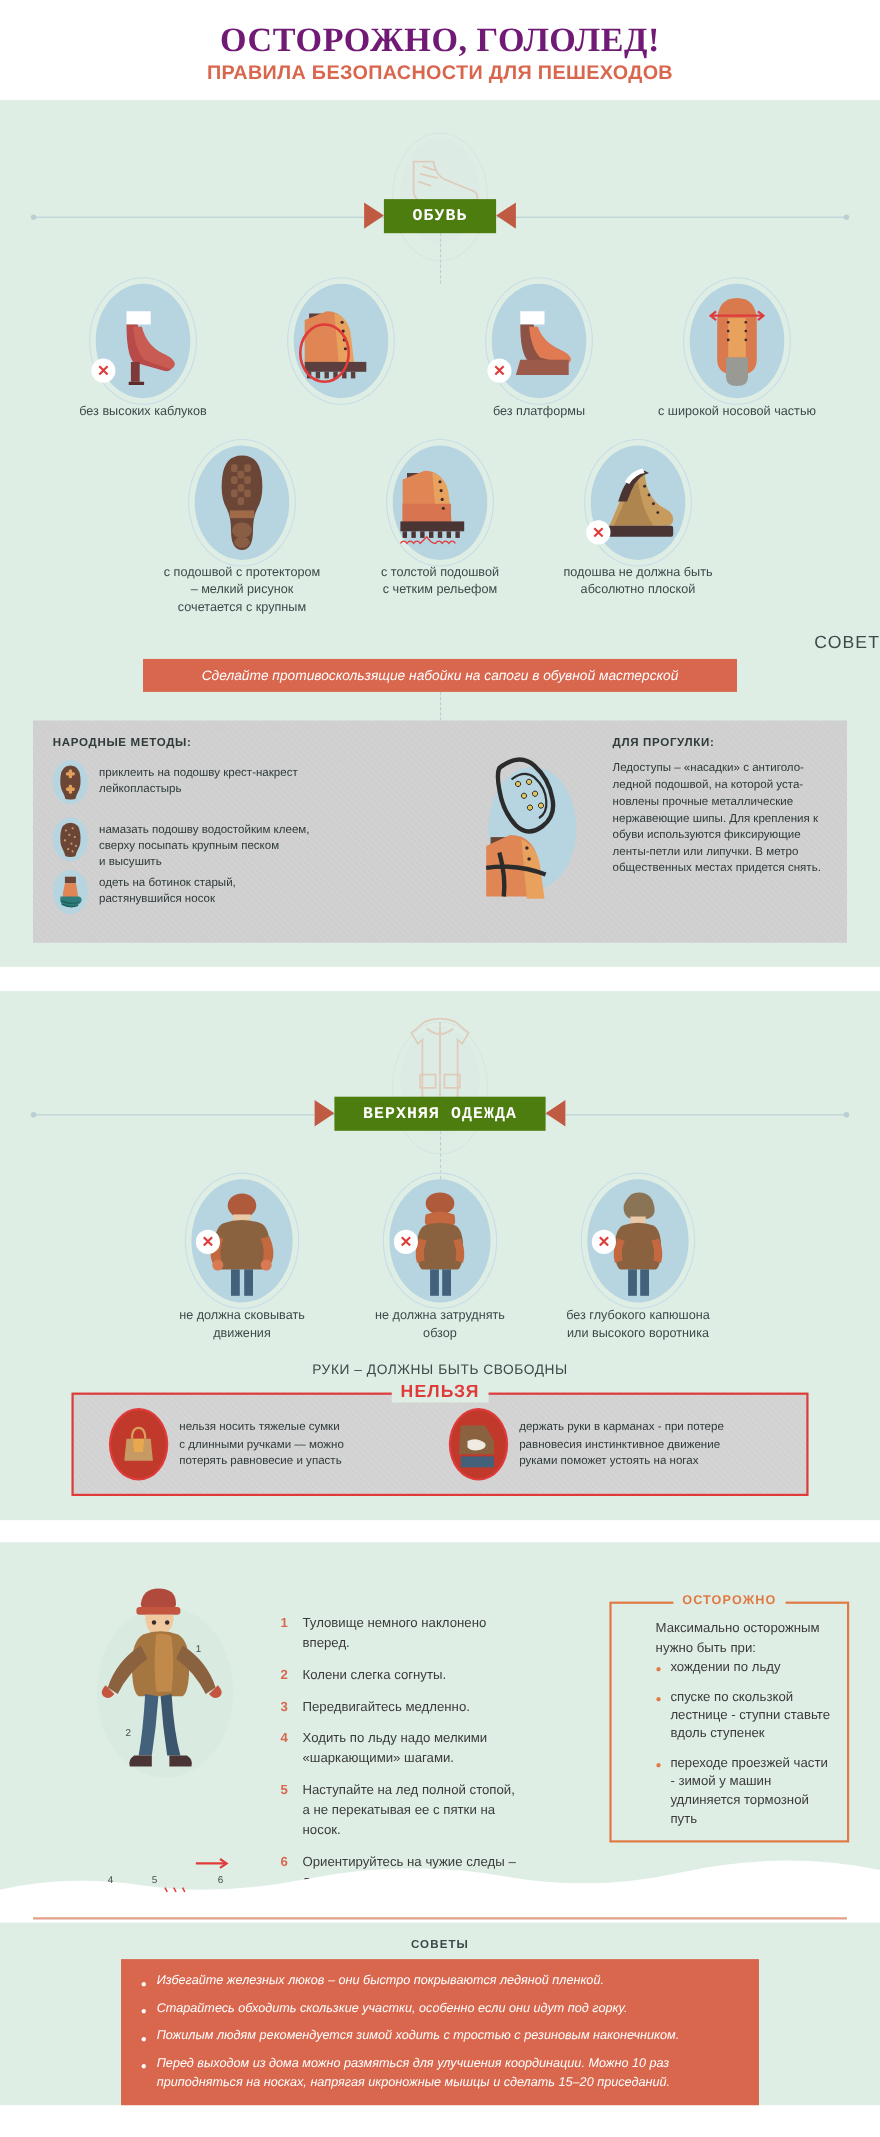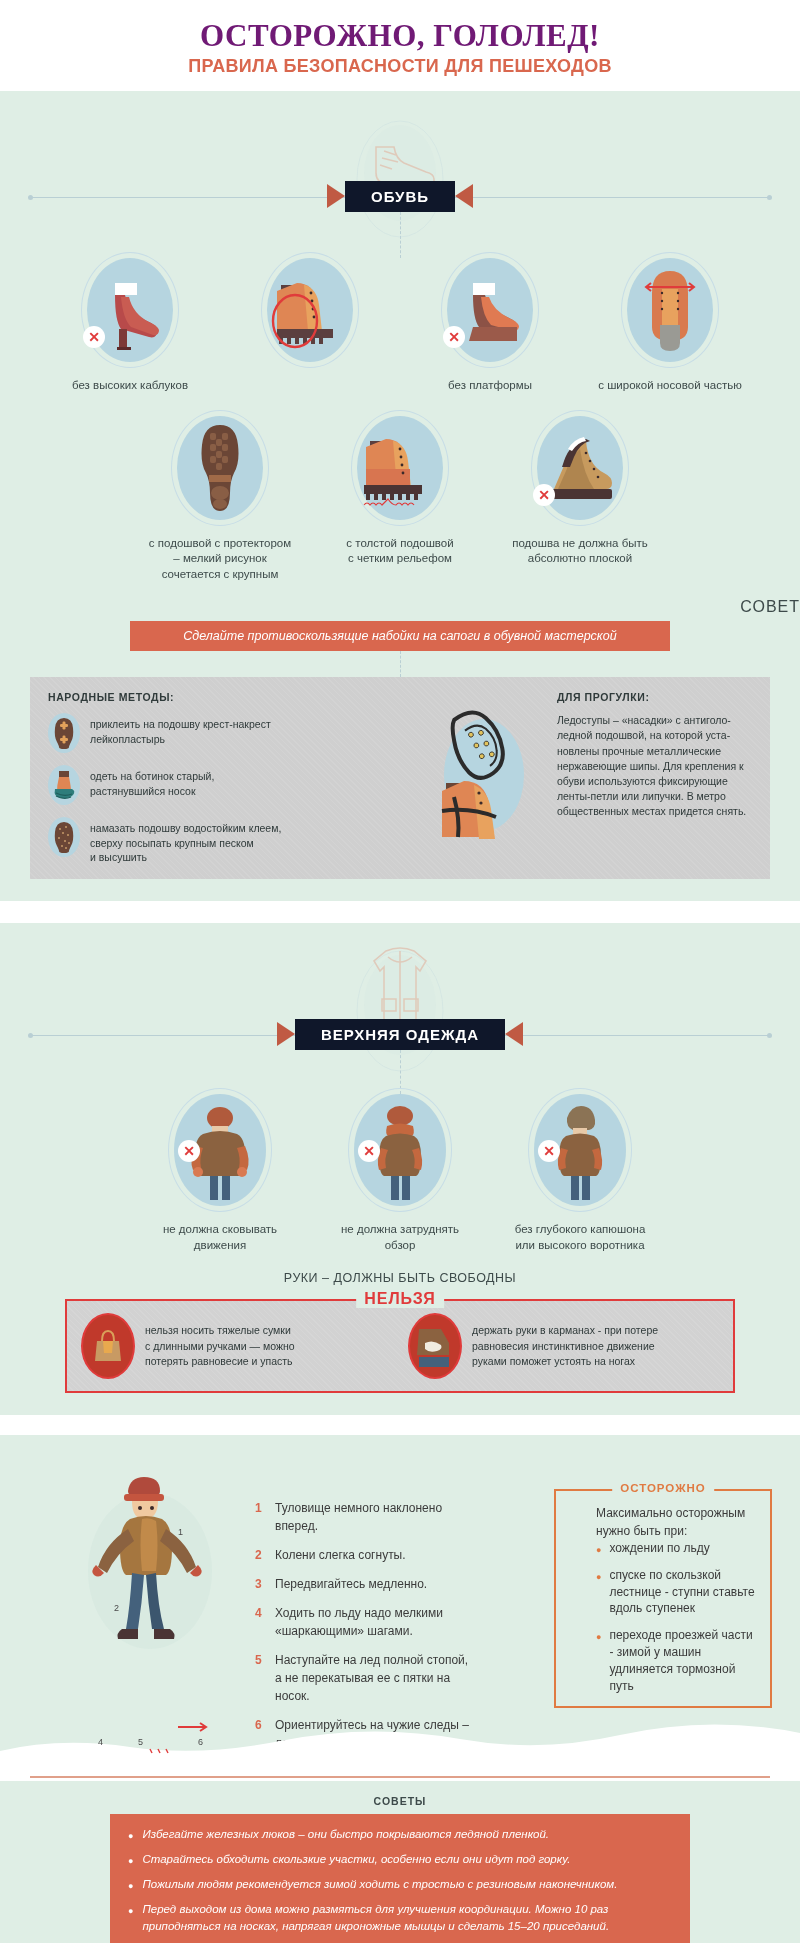--- a/index.html
+++ b/index.html
@@ -39,23 +39,24 @@
     height:1px; background:#b9cfd4;
   }
   .rule-line:before, .rule-line:after {
     content:""; position:absolute; top:-2px; width:5px; height:5px;
     border-radius:50%; background:#b9cfd4;
   }
   .rule-line:before { left:-2px; }
   .rule-line:after { right:-2px; }
   .ribbon {
     position:relative; display:inline-block;
-    background:#0f172a; color:#fff;
+    background:#4d7c0f; color:#fff;
     font-weight:bold; font-size:15px; letter-spacing:1px;
     padding: 7px 26px;
+    font-family: Liberation Mono, monospace;
   }
   .ribbon:before, .ribbon:after {
     content:""; position:absolute; top:3px;
     border-style:solid; width:0; height:0;
   }
   .ribbon:before {
     left:-18px;
     border-width:12px 0 12px 18px;
     border-color: transparent transparent transparent #c05a43;
   }
@@ -89,21 +90,21 @@
     background:#fff; color:#e03b3b;
     font-size:14px; font-weight:bold;
     display:flex; align-items:center; justify-content:center;
     z-index:5;
   }
   .grid4, .grid3 { display:flex; justify-content:center; }
   .grid4 > div { width: 180px; }
   .grid3 > div { width: 180px; }
   .cap {
     text-align:center; font-size:11.5px; line-height:1.35;
-    color:#3d4a4a; margin-top:16px; padding:0 6px;
+    color:#3d4a4a; margin-top:5px; padding:0 6px;
   }
 
   
   .advice-label {
     text-align:right; font-size:16px; font-weight:normal;
     letter-spacing:1px; color:#3d4a4a; margin-bottom:5px;
   }
   .advice-bar {
     margin: 0 auto; width: 540px;
     background:#d9674e; color:#fff;
@@ -144,21 +145,21 @@
     border:1px solid #c7dde6;
   }
 
   
   .hands-title {
     text-align:center; font-size:12.5px; letter-spacing:0.5px;
     color:#3d4a4a; margin: 18px 0 14px;
   }
   .forbid-wrap { position:relative; margin: 0 65px; }
   .forbid-box {
-    border:2px solid #e03b3b; padding: 12px 14px;
+    border:2px solid #e03b3b; padding: 12px 32px;
     display:flex; gap:16px;
     background:
       repeating-linear-gradient(45deg, #d6d6d6 0 1px, transparent 1px 4px),
       #d2d2d2;
     align-items: center;
   }
   .forbid-label {
     position:absolute; top:-9px; left:50%; transform:translateX(-50%);
     background:#dfeee5; padding: 0 8px;
     color:#e03b3b; font-weight:bold; font-size:16px; letter-spacing:1px;
@@ -413,56 +414,56 @@
                   <rect x="9.5" y="4.5" width="3" height="8" rx="1.2"></rect>
               <rect x="7" y="21" width="8" height="3" rx="1.2"></rect>
                   <rect x="9.5" y="18.5" width="3" height="8" rx="1.2"></rect>
                 </g>
             </svg>
           </div>
           <div class="mt" style="white-space:pre-line">приклеить на подошву крест-накрест
 лейкопластырь</div>
         </div>
 
-        <div class="method">
-          <div class="mi">
-            <svg width="26" height="32" viewBox="0 0 26 32">
-              <rect x="8" y="2" width="10" height="6" fill="#6b4636"></rect>
-              <path d="M8 8 h10 q2 10 2 14 h-14 q0 -6 2 -14z" fill="#df8654"></path>
-              <path d="M4 20 q-2 8 6 9 q8 1 12 -3 q3 -4 -1 -6z" fill="#2e7d7b"></path>
-              <g stroke="#1f5e5c" stroke-width="1.2" fill="none">
-                  <path d="M5 24 q8 4 16 1"></path>
-                  <path d="M5 27 q8 4 15 1"></path>
-                </g>
-            </svg>
-          </div>
-          <div class="mt" style="white-space:pre-line">одеть на ботинок старый,
-растянувшийся носок</div>
-        </div>
-
         <div class="method" style="margin-bottom:0;">
           <div class="mi">
             <svg width="22" height="32" viewBox="0 0 22 32">
               <path d="M11 1 q8 0 9 10 q1 9 -2 14 q-2 4 -2 5 q0 2 -5 2 q-5 0 -5 -2 q0 -1 -2 -5 q-3 -5 -2 -14 q1 -10 9 -10z" fill="#6b4636"></path>
               <g fill="#c59a6a">
                 <circle cx="7" cy="8" r="1"></circle>
                   <circle cx="13" cy="6" r="1"></circle>
                   <circle cx="10" cy="12" r="1"></circle>
                 <circle cx="15" cy="14" r="1"></circle>
                   <circle cx="6" cy="17" r="1"></circle>
                   <circle cx="12" cy="20" r="1"></circle>
                 <circle cx="16" cy="22" r="1"></circle>
                   <circle cx="9" cy="25" r="1"></circle>
                   <circle cx="13" cy="27" r="1"></circle>
               </g>
             </svg>
           </div>
           <div class="mt" style="white-space:pre-line">намазать подошву водостойким клеем,
 сверху посыпать крупным песком
 и высушить</div>
+        </div>
+
+        <div class="method">
+          <div class="mi">
+            <svg width="26" height="32" viewBox="0 0 26 32">
+              <rect x="8" y="2" width="10" height="6" fill="#6b4636"></rect>
+              <path d="M8 8 h10 q2 10 2 14 h-14 q0 -6 2 -14z" fill="#df8654"></path>
+              <path d="M4 20 q-2 8 6 9 q8 1 12 -3 q3 -4 -1 -6z" fill="#2e7d7b"></path>
+              <g stroke="#1f5e5c" stroke-width="1.2" fill="none">
+                  <path d="M5 24 q8 4 16 1"></path>
+                  <path d="M5 27 q8 4 15 1"></path>
+                </g>
+            </svg>
+          </div>
+          <div class="mt" style="white-space:pre-line">одеть на ботинок старый,
+растянувшийся носок</div>
         </div>
       </div>
 
       <div class="col-right">
         <div style="flex:0 0 auto;width:130px;display:flex;align-items:center;justify-content:center;">
           <div>
             <svg width="120" height="150" viewBox="0 0 120 150">
               <ellipse cx="60" cy="74" rx="40" ry="56" fill="#b6d5e0"></ellipse>
               <g transform="rotate(-22 60 50)">
                 <path d="M44 10 q22 -6 30 10 q8 16 4 34 q-3 16 -18 20 q-16 4 -22 -10 q-6 -16 -2 -34 q3 -16 8 -20z" fill="none" stroke="#2b2b2b" stroke-width="4"></path>

